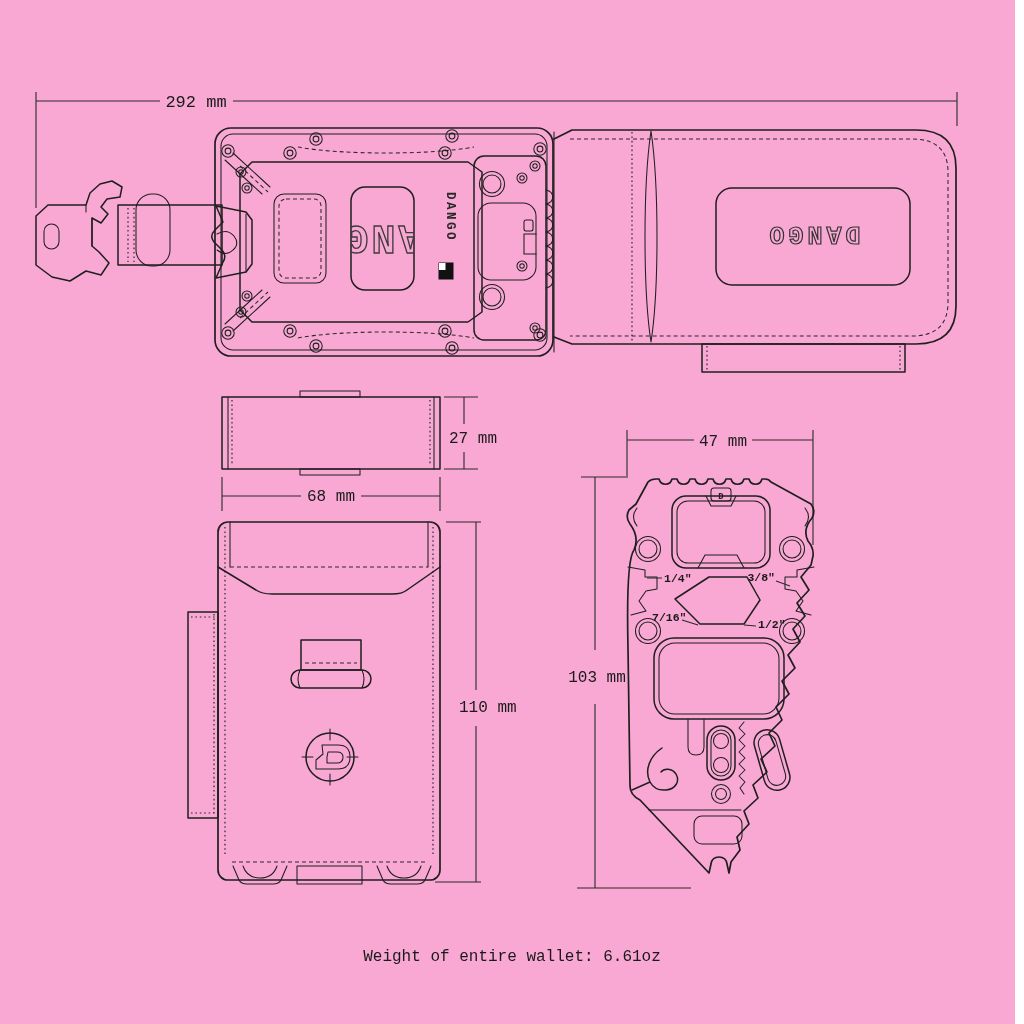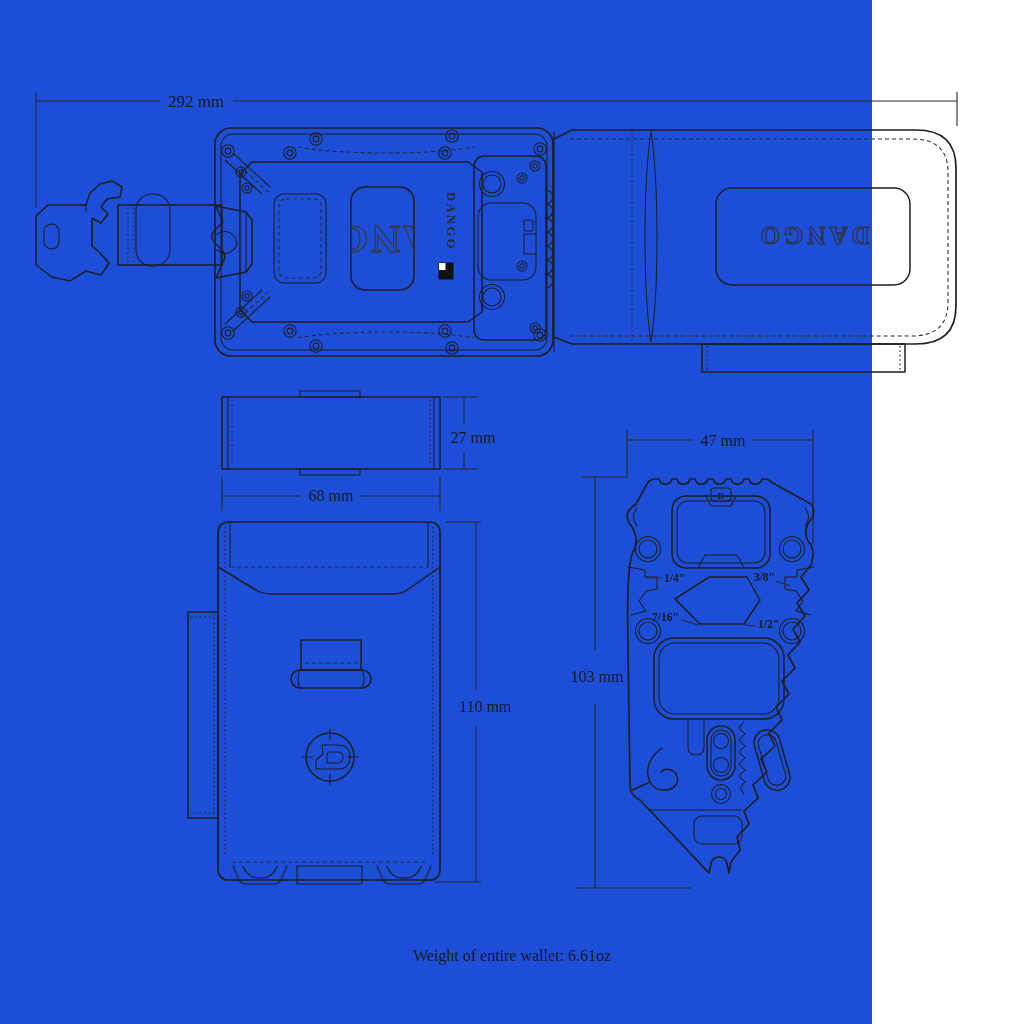--- a/index.html
+++ b/index.html
@@ -1,16 +1,16 @@
 <!DOCTYPE html>
 <html><head>
 <meta charset="utf-8">
 <style>
   html,body{margin:0;padding:0;background:#ffffff;}
-  .stage{width:872px;height:1024px;position:relative;background:#1d4ed8;font-family:Liberation Serif, serif;}
+  .stage{width:1015px;height:1024px;position:relative;background:#f9a8d4;font-family:Liberation Mono, monospace;}
   svg{display:block;}
   .ln{fill:none;stroke:#1f1f1f;stroke-width:1.5;stroke-linejoin:round;stroke-linecap:round;}
   .ln2{fill:none;stroke:#1f1f1f;stroke-width:1.05;stroke-linejoin:round;stroke-linecap:round;}
   .lnb{fill:none;stroke:#1f1f1f;stroke-width:1.7;stroke-linejoin:round;stroke-linecap:round;}
   .dash{fill:none;stroke:#2a2a2a;stroke-width:1.05;stroke-dasharray:4 3;}
   .dot{fill:none;stroke:#2a2a2a;stroke-width:1.2;stroke-dasharray:1.6 2.8;}
   .dim{fill:none;stroke:#2a2a2a;stroke-width:1.1;}
   .lbl{font-size:16px;fill:#1a1a1a;}
   .lbl-lg{font-size:17px;fill:#1a1a1a;}
   .lbl-sm{font-size:11.5px;font-weight:700;fill:#1a1a1a;}

